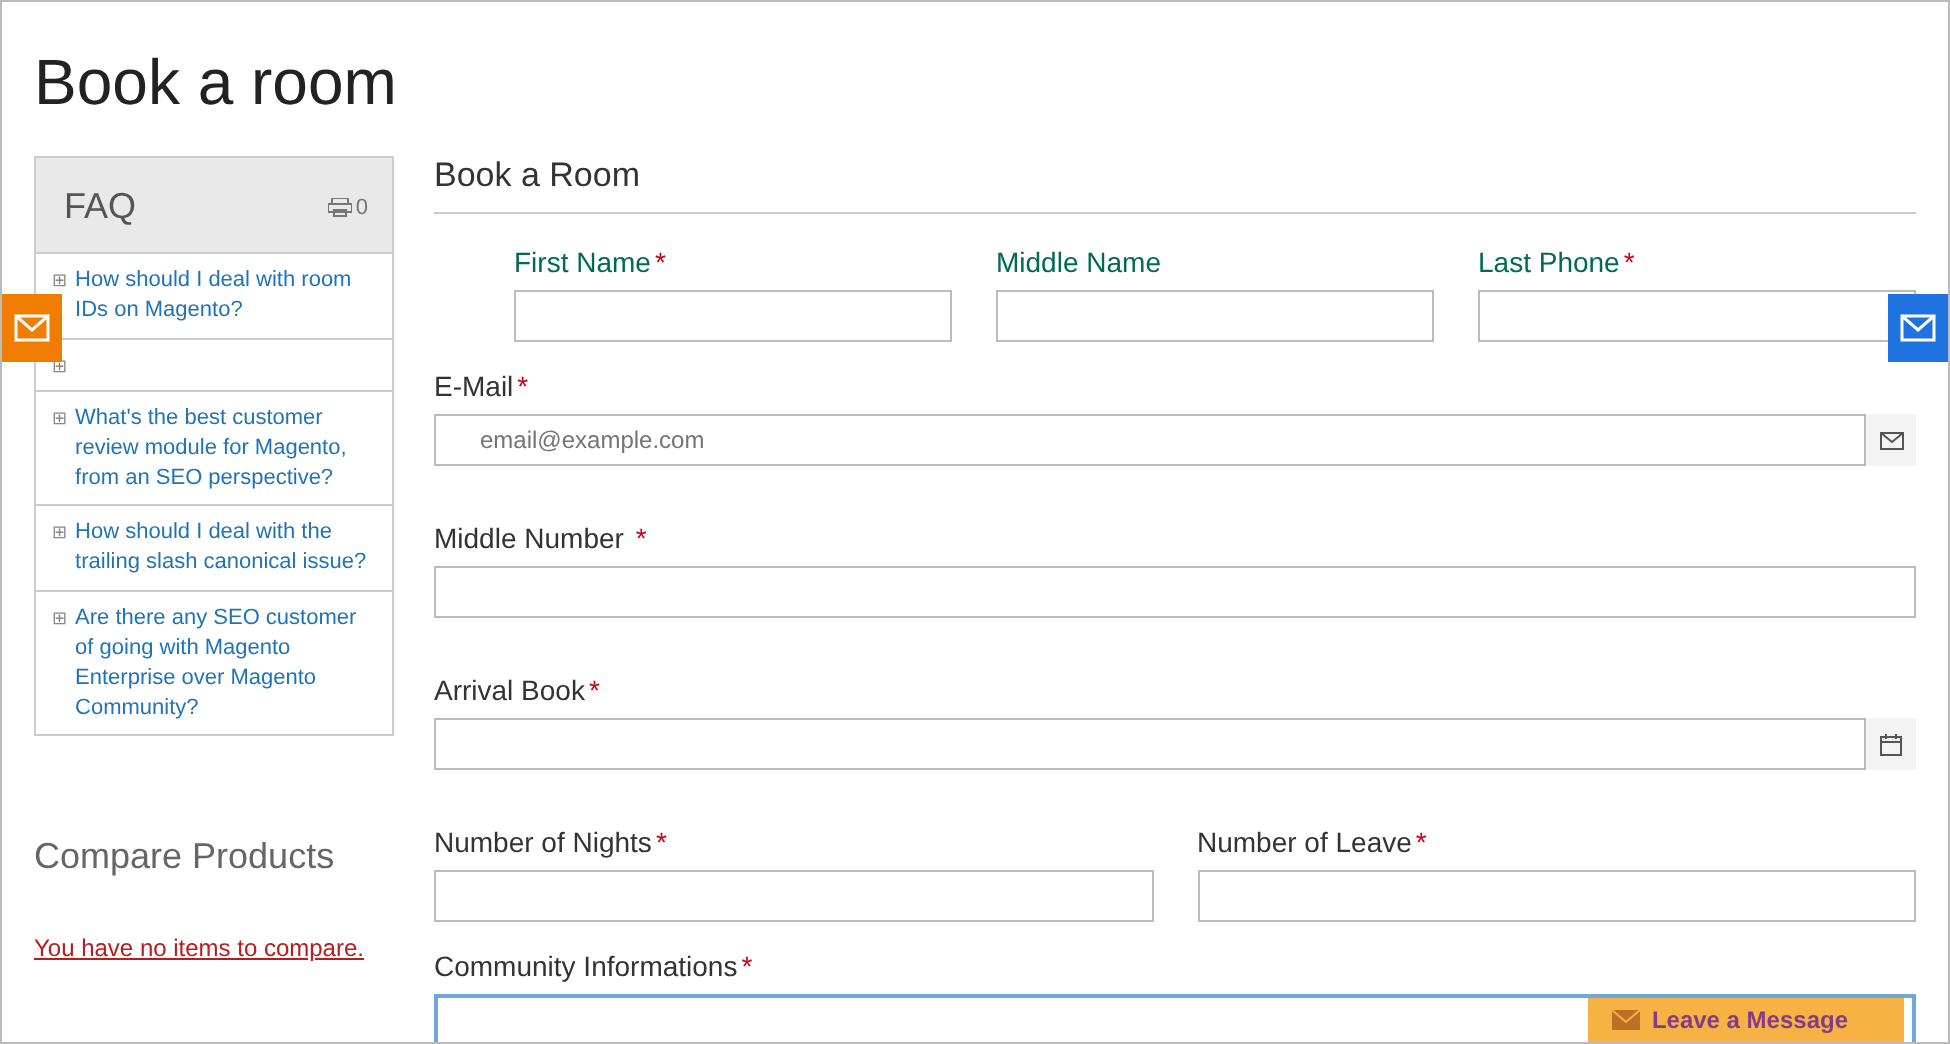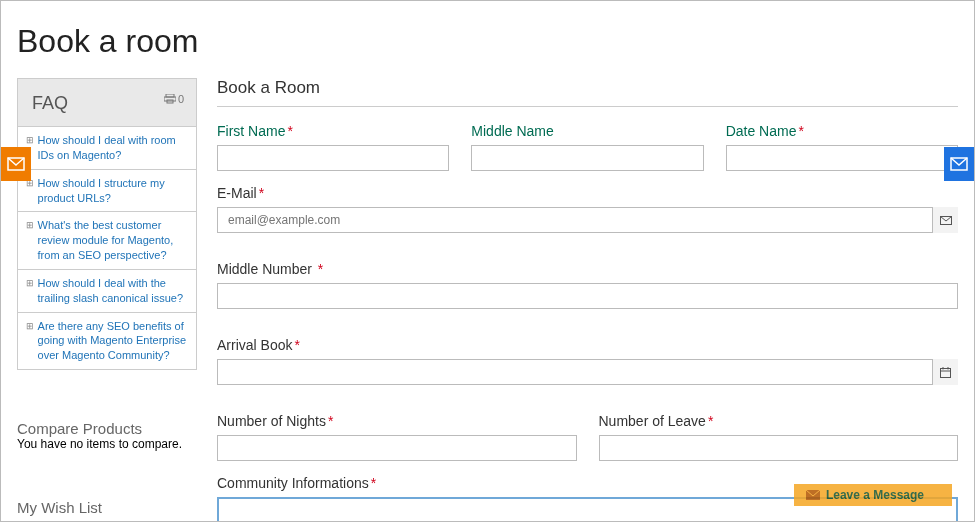--- a/index.html
+++ b/index.html
@@ -1,48 +1,48 @@
 <!DOCTYPE html>
 <html><head>
 <meta charset="utf-8">
 <style>
 * { box-sizing: border-box; margin: 0; padding: 0; }
 body { font-family: Arial, Helvetica, sans-serif; font-size: 13px; color: #333; background: #fff; width: 975px; height: 522px; overflow: hidden; position: relative; border: 1px solid #bbb; }
 .page-title { font-size: 32px; font-weight: 400; color: #222; padding: 22px 0 18px 16px; }
 .layout { display: flex; padding: 0 16px; }
 .sidebar { width: 180px; flex-shrink: 0; margin-right: 20px; }
 .faq-box { border: 1px solid #ccc; background: #e9e9e9; }
-.faq-head { padding: 14px 12px 12px 14px; display: flex; justify-content: space-between; align-items: flex-start; }
+.faq-head { padding: 14px 12px 12px 14px; display: flex; justify-content: space-between; align-items: center; }
 .faq-head h3 { font-size: 18px; font-weight: 400; color: #555; }
 .print-ico { font-size: 11px; color: #777; display: flex; align-items: center; gap: 2px; }
 .faq-list { background: #fff; }
 .faq-item { border-top: 1px solid #ccc; padding: 6px 8px; font-size: 11px; color: #1f73b7; line-height: 1.35; display: flex; gap: 4px; cursor: pointer; }
 .plus-ico { color: #888; font-size: 9px; flex-shrink: 0; margin-top: 1px; }
-.compare-title, .wishlist-title { font-size: 15px; color: #666; margin-top: 50px; margin-bottom: 0; font-weight: 400; }
-.compare-msg { font-size: 12px; color: #000000; }
+.compare-title, .wishlist-title { font-size: 18px; color: #666; margin-top: 50px; margin-bottom: 28px; font-weight: 400; }
+.compare-msg { font-size: 12px; color: #b91c1c; text-decoration: underline; }
 .wishlist-title { margin-top: 48px; }
 .main { flex: 1; }
 .form-title { font-size: 17px; color: #333; margin-bottom: 8px; font-weight: 400; }
 hr.form-sep { border: none; border-top: 1px solid #ccc; margin-bottom: 16px; }
-.row3 { display: flex; gap: 22px; margin-bottom: 14px; }
+.row3 { display: flex; gap: 22px; margin-bottom: 14px; margin-left: 40px; }
 .row3 .field { flex: 1; }
 .row2 { display: flex; gap: 22px; margin-bottom: 14px; align-items: flex-end; }
 .row2 .field { flex: 1; }
 .field-full { margin-bottom: 28px; }
 .label { color: #006b52; font-size: 14px; margin-bottom: 6px; display: block; }
 .label.black { color: #333; }
 .req { color: #d0021b; margin-left: 2px; }
-.input { width: 100%; height: 26px; border: 1px solid #bbb; padding: 2px 10px; font-size: 12px; background: #fff; }
+.input { width: 100%; height: 26px; border: 1px solid #bbb; padding: 2px 22px; font-size: 12px; background: #fff; }
 .input-group { position: relative; }
 .input-group .addon { position: absolute; right: 0; top: 0; width: 26px; height: 26px; display: flex; align-items: center; justify-content: center; color: #555; border-left: 1px solid #bbb; background: #f3f3f3; font-size: 11px; }
 .textarea { width: 100%; min-height: 60px; border: 2px solid #6fa8d8; padding: 6px; outline: none; }
 .side-tab { position: absolute; top: 146px; width: 30px; height: 34px; background: #f07c00; display: flex; align-items: center; justify-content: center; color: #fff; cursor: pointer; }
 .side-tab.left { left: 0; }
 .side-tab.right { right: 0; background: #1f73e0; }
-.leave-msg { position: absolute; bottom: 15px; right: 22px; background: #f5a623; color: #14532d; padding: 4px 28px 4px 12px; font-size: 12px; font-weight: bold; display: flex; align-items: center; gap: 6px; opacity: 0.85; cursor: pointer; }
+.leave-msg { position: absolute; bottom: 0; right: 22px; background: #f5a623; color: #701a75; padding: 4px 28px 4px 12px; font-size: 12px; font-weight: bold; display: flex; align-items: center; gap: 6px; opacity: 0.85; cursor: pointer; }
 .leave-msg .mail-ico { color: #b35600; }
 svg { display: block; }
 </style>
 </head>
 <body>
 
 <h1 class="page-title">Book a room</h1>
 
 <div class="layout">
   <aside class="sidebar">
@@ -58,33 +58,32 @@
           <span>0</span>
         </span>
       </div>
       <ul class="faq-list">
         <li class="faq-item">
             <span class="plus-ico">⊞</span>
             <span>How should I deal with room IDs on Magento?</span>
           </li>
         <li class="faq-item">
             <span class="plus-ico">⊞</span>
-            <span>How should I structure my product URLs?</span>
           </li>
         <li class="faq-item">
             <span class="plus-ico">⊞</span>
             <span>What's the best customer review module for Magento, from an SEO perspective?</span>
           </li>
         <li class="faq-item">
             <span class="plus-ico">⊞</span>
             <span>How should I deal with the trailing slash canonical issue?</span>
           </li>
         <li class="faq-item">
             <span class="plus-ico">⊞</span>
-            <span>Are there any SEO benefits of going with Magento Enterprise over Magento Community?</span>
+            <span>Are there any SEO customer of going with Magento Enterprise over Magento Community?</span>
           </li>
       </ul>
     </div>
     <h3 class="compare-title">Compare Products</h3>
     <p class="compare-msg">You have no items to compare.</p>
     <h3 class="wishlist-title">My Wish List</h3>
   </aside>
 
   <main class="main">
     <h2 class="form-title">Book a Room</h2>
@@ -93,21 +92,21 @@
     <div class="row3">
       <div class="field">
         <label class="label"><span>First Name</span><span class="req">*</span></label>
         <input class="input" type="text" style="">
       </div>
       <div class="field">
         <label class="label"><span>Middle Name</span></label>
         <input class="input" type="text" style="">
       </div>
       <div class="field">
-        <label class="label"><span>Date Name</span><span class="req">*</span></label>
+        <label class="label"><span>Last Phone</span><span class="req">*</span></label>
         <input class="input" type="text" style="">
       </div>
     </div>
 
     <div class="field-full">
       <label class="label black"><span>E-Mail</span><span class="req">*</span></label>
       <div class="input-group">
         <input class="input" type="text" placeholder="email@example.com" style="">
         <span class="addon">
           <svg width="12" height="9" viewBox="0 0 12 9">

